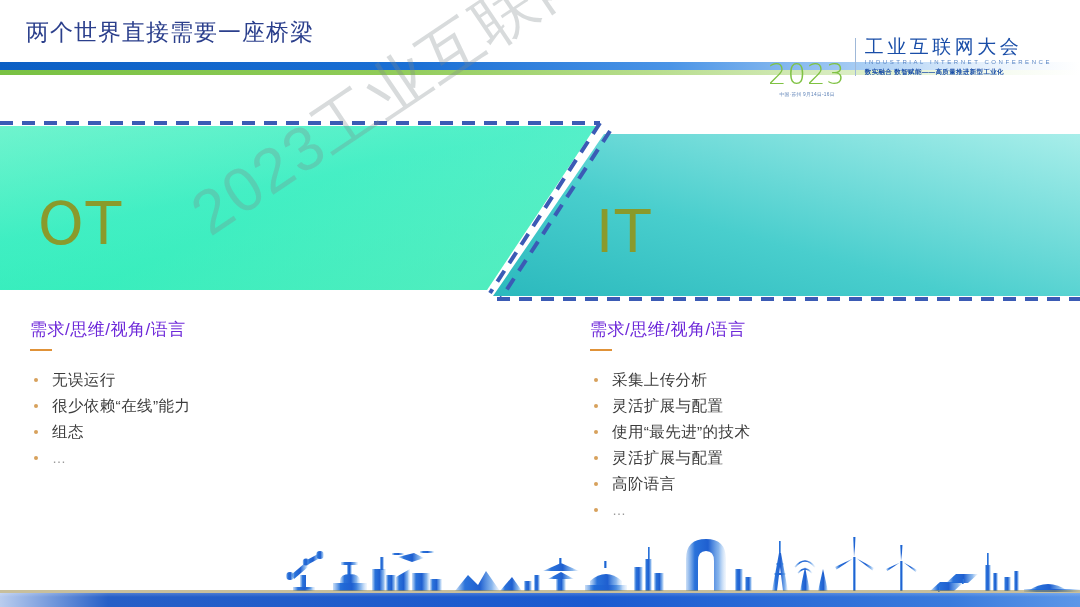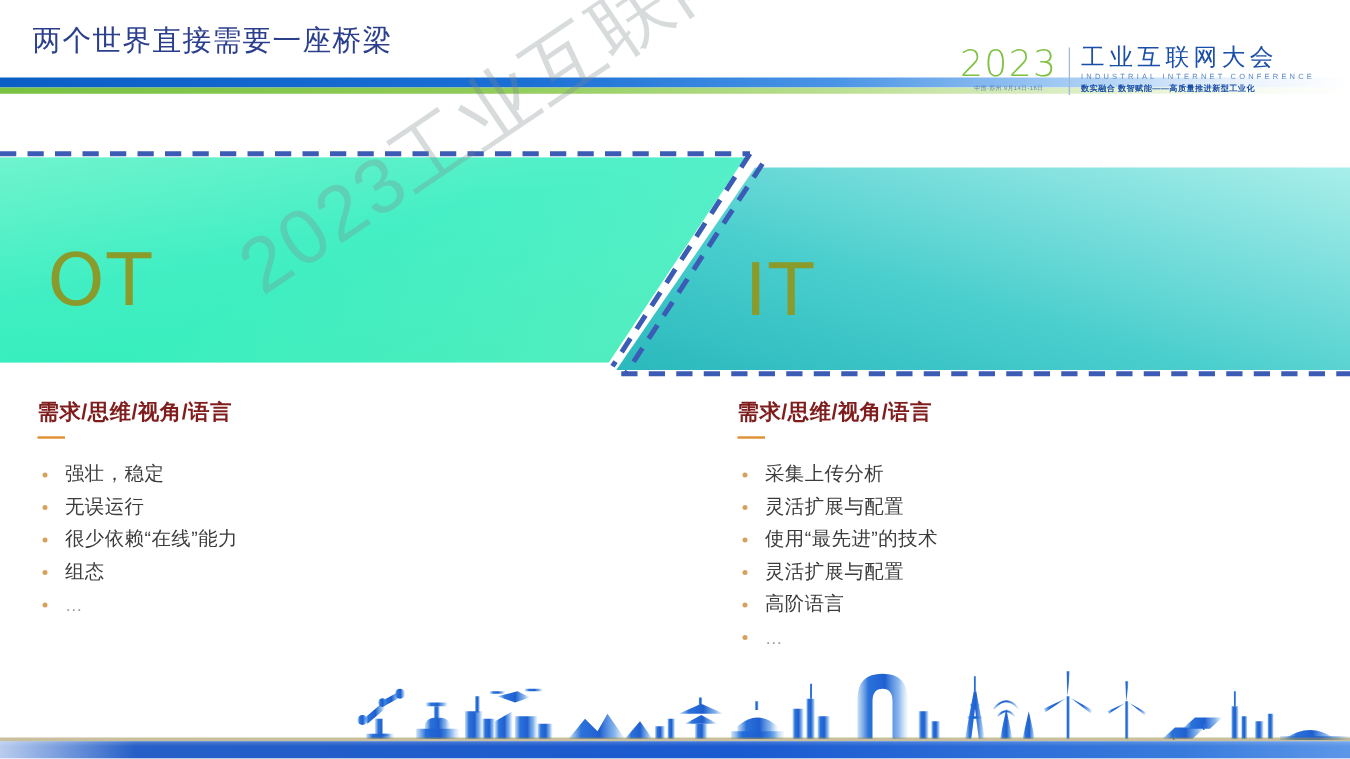--- a/index.html
+++ b/index.html
@@ -47,20 +47,21 @@
   #conf-logo {
     position: absolute;
     left: 768px; top: 36px;
     display: flex; align-items: flex-start;
     height: 46px;
   }
   #logo-left {
     display: flex; flex-direction: column;
     align-items: center;
     padding-right: 9px;
+    margin-top: 23px;
   }
   #logo-year {
     font-family: "DejaVu Sans", sans-serif;
     font-size: 29px;
     font-weight: 300;
     letter-spacing: 1px;
     color: #7fc243;
     line-height: 31px;
   }
   #logo-sub-cn {
@@ -143,22 +144,22 @@
   #label-ot { left: 38px; top: 190px; }
   #label-it { left: 596px; top: 198px; }
 
   
   .col { position: absolute; top: 318px; z-index: 7; }
   #col-ot { left: 30px; width: 470px; }
   #col-it { left: 590px; width: 470px; }
 
   .col-heading {
     font-size: 17px;
-    font-weight: 700;
-    color: #7f1d1d;
+    font-weight: 400;
+    color: #6d28d9;
     letter-spacing: 0.5px;
     line-height: 24px;
   }
   .col-rule {
     width: 22px; height: 2px;
     background: #e09238;
     margin-top: 7px;
     margin-bottom: 16px;
   }
   .bullets { list-style: none; }
@@ -248,21 +249,20 @@
     </svg>
   </div>
 
   <div class="band-label" id="label-ot">OT</div>
   <div class="band-label" id="label-it">IT</div>
 
   <div class="col" id="col-ot">
     <div class="col-heading">需求/思维/视角/语言</div>
     <div class="col-rule"></div>
     <ul class="bullets">
-      <li>强壮，稳定</li>
       <li>无误运行</li>
       <li>很少依赖“在线”能力</li>
       <li>组态</li>
       <li class="ellipsis">…</li>
     </ul>
   </div>
 
   <div class="col" id="col-it">
     <div class="col-heading">需求/思维/视角/语言</div>
     <div class="col-rule"></div>

